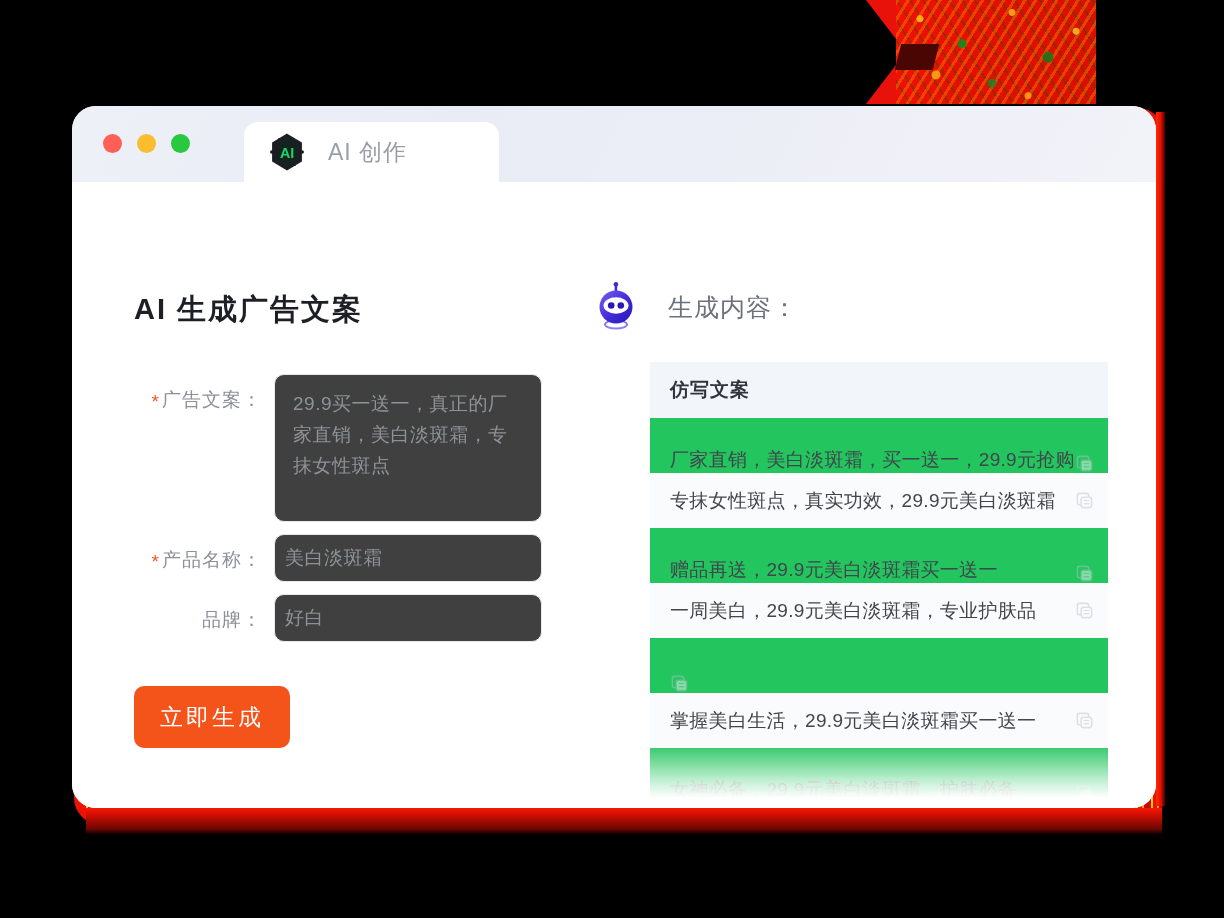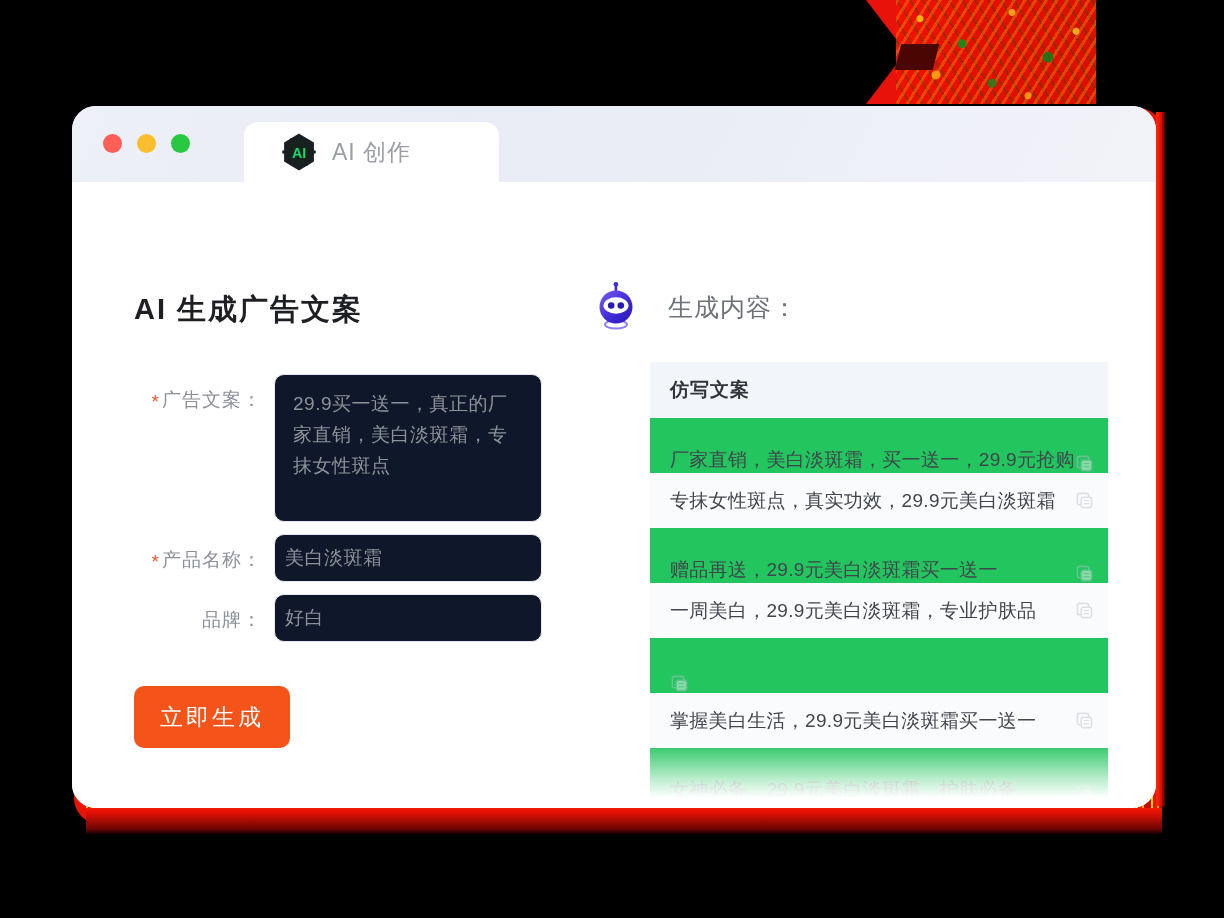--- a/index.html
+++ b/index.html
@@ -107,22 +107,22 @@
   .dot.yellow { background: #f9bd2e; }
   .dot.green  { background: #28c840; }
 
   #tab-ai-creation {
     position: absolute;
     left: 172px; top: 16px;
     width: 255px; height: 60px;
     background: #ffffff;
     border-radius: 14px 14px 0 0;
     display: flex; align-items: center;
-    padding-left: 36px;
-    gap: 14px;
+    padding-left: 24px;
+    gap: 22px;
   }
   #tab-logo { width: 38px; height: 38px; flex: 0 0 38px; }
   #tab-label {
     font-size: 23px;
     color: #9a9ea7;
     letter-spacing: 1px;
     font-weight: 400;
   }
 
   
@@ -161,21 +161,21 @@
   .req-star {
     color: #f2532a;
     font-size: 19px;
     margin-right: 2px;
     vertical-align: -2px;
   }
   .field {
     width: 268px;
     border: 1px solid #e6e9ef;
     border-radius: 10px;
-    background: #0f172a;
+    background: #404040;
     font-size: 19px;
     color: #8d9299;
     line-height: 1.62;
     letter-spacing: .5px;
   }
   .field.textarea {
     height: 148px;
     padding: 14px 18px;
   }
   .field.single {

